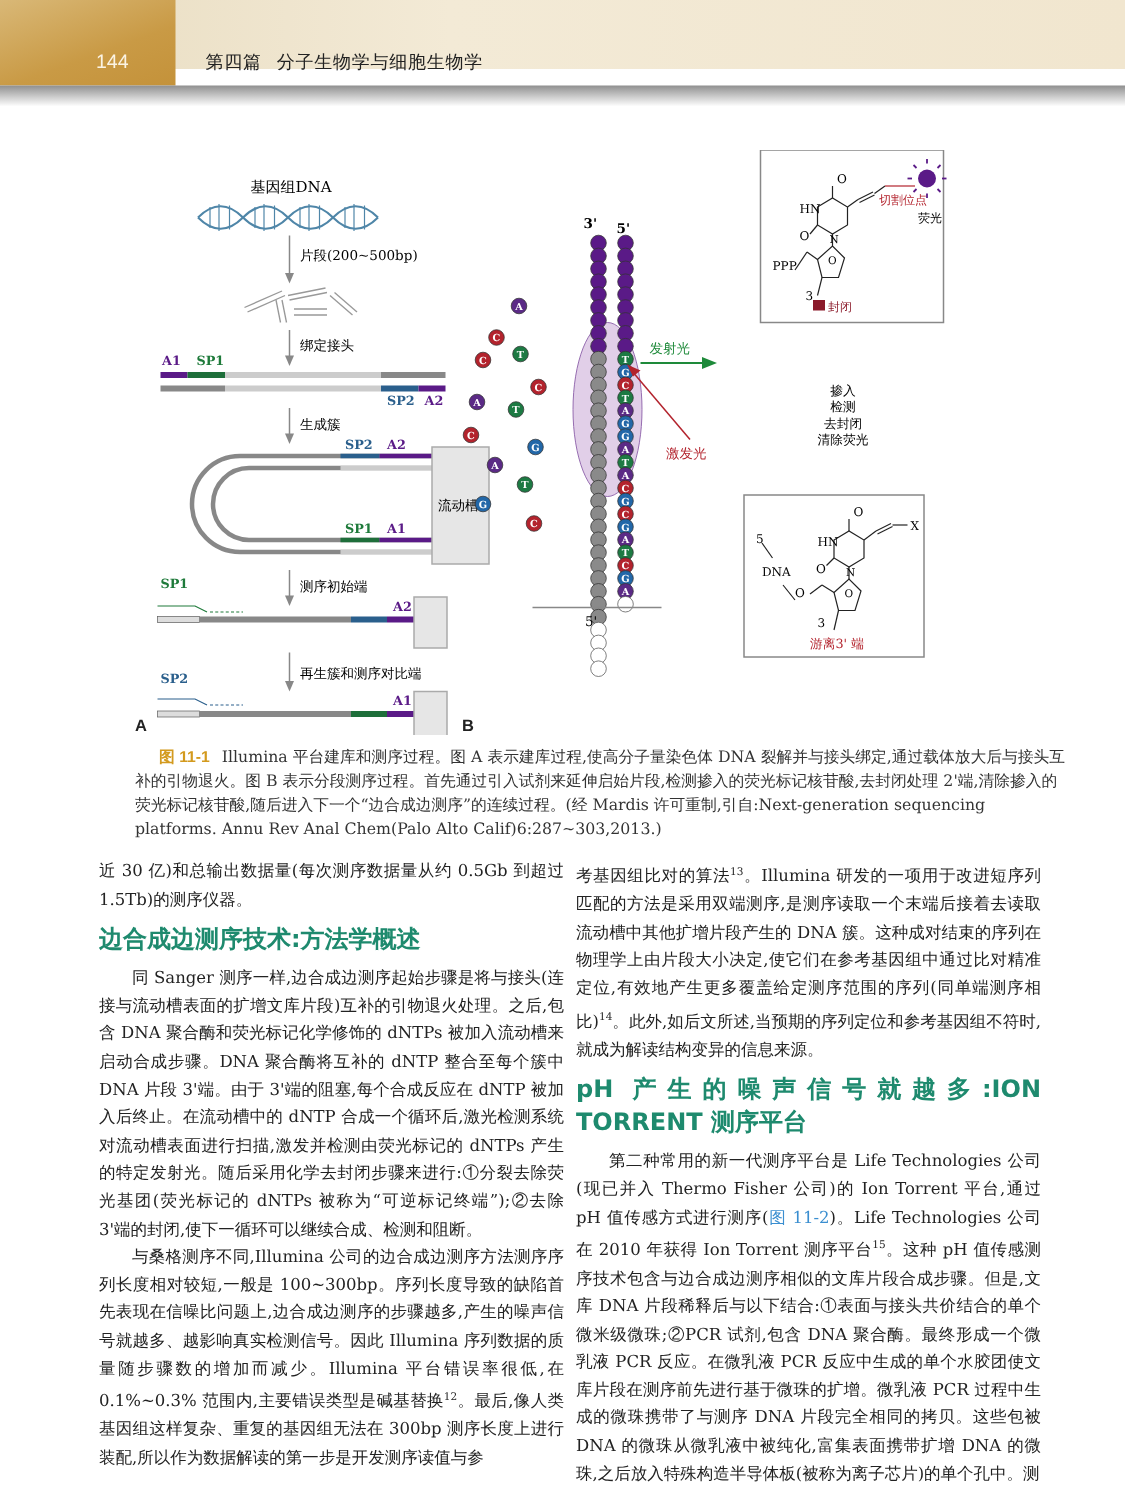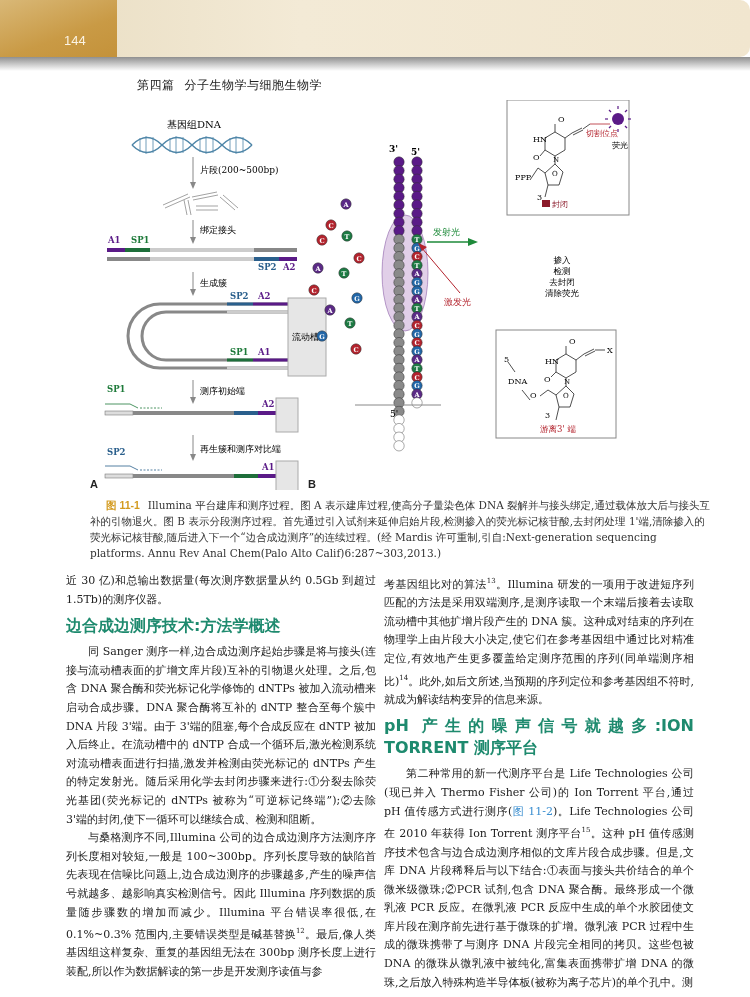--- a/index.html
+++ b/index.html
@@ -1,20 +1,20 @@
 <!DOCTYPE html>
 <html><head>
 <meta charset="utf-8">
 <style>
   html,body{margin:0;padding:0;}
   body{width:750px;height:997px;position:relative;background:#fff;overflow:hidden;font-family:"DejaVu Serif",serif;color:#222;}
-  .header{position:absolute;left:0;top:0;width:750px;height:57px;background:linear-gradient(90deg,#e8dcc0 0%,#f3ead6 40%,#f1e6cf 100%);border-radius:10px;}
+  .header{position:absolute;left:0;top:0;width:750px;height:46px;background:linear-gradient(90deg,#e8dcc0 0%,#f3ead6 40%,#f1e6cf 100%);}
   .header .pagebox{position:absolute;left:0;top:0;width:117px;height:57px;background:linear-gradient(160deg,#d9b877 0%,#c99a45 60%,#c4923a 100%);}
   .header .pagenum{position:absolute;left:64px;top:33px;font:13px "Liberation Sans",sans-serif;color:#fbf3e3;}
-  .header .title{position:absolute;left:137px;top:33px;font:bold 12px "DejaVu Sans",sans-serif;color:#222;letter-spacing:0.5px;margin-top:44px;}
+  .header .title{position:absolute;left:137px;top:33px;font:bold 12px "DejaVu Sans",sans-serif;color:#222;letter-spacing:0.5px;}
   .header .title span{font-weight:normal;margin-left:10px;}
   .shadow{position:absolute;left:0;top:57px;width:750px;height:14px;background:linear-gradient(180deg,#8f8f8f 0%,#c8c8c8 50%,#ffffff 100%);}
   .figure{position:absolute;left:90px;top:100px;width:620px;height:390px;}
   .figure svg{position:absolute;left:0;top:0;}
   .caption{position:absolute;left:90px;top:497px;width:620px;font-size:10.5px;line-height:16px;color:#333;}
   .caption .lbl{color:#d39a1e;font-family:"Liberation Sans",sans-serif;font-weight:bold;margin-right:8px;margin-left:16px;}
   .col{position:absolute;top:572px;width:310px;font-size:11px;line-height:18.6px;color:#222;text-align:justify;}
   .col.left{left:66px;}
   .col.right{left:384px;}
   .col p{margin:0;}
@@ -345,21 +345,21 @@
       <text x="455" y="318" font-size="8">3</text>
       <text x="450" y="332" font-size="8.5" fill="#b3232d">游离3' 端</text>
     </g>
   </g>
 </svg>
 <span class="figlab" style="left:0;top:378px">A</span>
 <span class="figlab" style="left:218px;top:378px">B</span>
 </div>
 
 <div class="caption">
-  <span class="lbl">图 11-1</span><span>Illumina 平台建库和测序过程。图 A 表示建库过程,使高分子量染色体 DNA 裂解并与接头绑定,通过载体放大后与接头互补的引物退火。图 B 表示分段测序过程。首先通过引入试剂来延伸启始片段,检测掺入的荧光标记核苷酸,去封闭处理 1'端,清除掺入的荧光标记核苷酸,随后进入下一个“边合成边测序”的连续过程。(经 Mardis 许可重制,引自:Next-generation sequencing platforms. Annu Rev Anal Chem(Palo Alto Calif)6:287~303,2013.)</span>
+  <span class="lbl">图 11-1</span><span>Illumina 平台建库和测序过程。图 A 表示建库过程,使高分子量染色体 DNA 裂解并与接头绑定,通过载体放大后与接头互补的引物退火。图 B 表示分段测序过程。首先通过引入试剂来延伸启始片段,检测掺入的荧光标记核苷酸,去封闭处理 2'端,清除掺入的荧光标记核苷酸,随后进入下一个“边合成边测序”的连续过程。(经 Mardis 许可重制,引自:Next-generation sequencing platforms. Annu Rev Anal Chem(Palo Alto Calif)6:287~303,2013.)</span>
 </div>
 
 <div class="col left">
   <p>近 30 亿)和总输出数据量(每次测序数据量从约 0.5Gb 到超过 1.5Tb)的测序仪器。</p>
   <h2>边合成边测序技术:方法学概述</h2>
   <p class="ind">同 Sanger 测序一样,边合成边测序起始步骤是将与接头(连接与流动槽表面的扩增文库片段)互补的引物退火处理。之后,包含 DNA 聚合酶和荧光标记化学修饰的 dNTPs 被加入流动槽来启动合成步骤。DNA 聚合酶将互补的 dNTP 整合至每个簇中 DNA 片段 3'端。由于 3'端的阻塞,每个合成反应在 dNTP 被加入后终止。在流动槽中的 dNTP 合成一个循环后,激光检测系统对流动槽表面进行扫描,激发并检测由荧光标记的 dNTPs 产生的特定发射光。随后采用化学去封闭步骤来进行:①分裂去除荧光基团(荧光标记的 dNTPs 被称为“可逆标记终端”);②去除 3'端的封闭,使下一循环可以继续合成、检测和阻断。</p>
   <p class="ind"><span>与桑格测序不同,Illumina 公司的边合成边测序方法测序序列长度相对较短,一般是 100~300bp。序列长度导致的缺陷首先表现在信噪比问题上,边合成边测序的步骤越多,产生的噪声信号就越多、越影响真实检测信号。因此 Illumina 序列数据的质量随步骤数的增加而减少。Illumina 平台错误率很低,在 0.1%~0.3% 范围内,主要错误类型是碱基替换</span><sup>12</sup><span>。最后,像人类基因组这样复杂、重复的基因组无法在 300bp 测序长度上进行装配,所以作为数据解读的第一步是开发测序读值与参</span></p>
 </div>
 
 <div class="col right">

